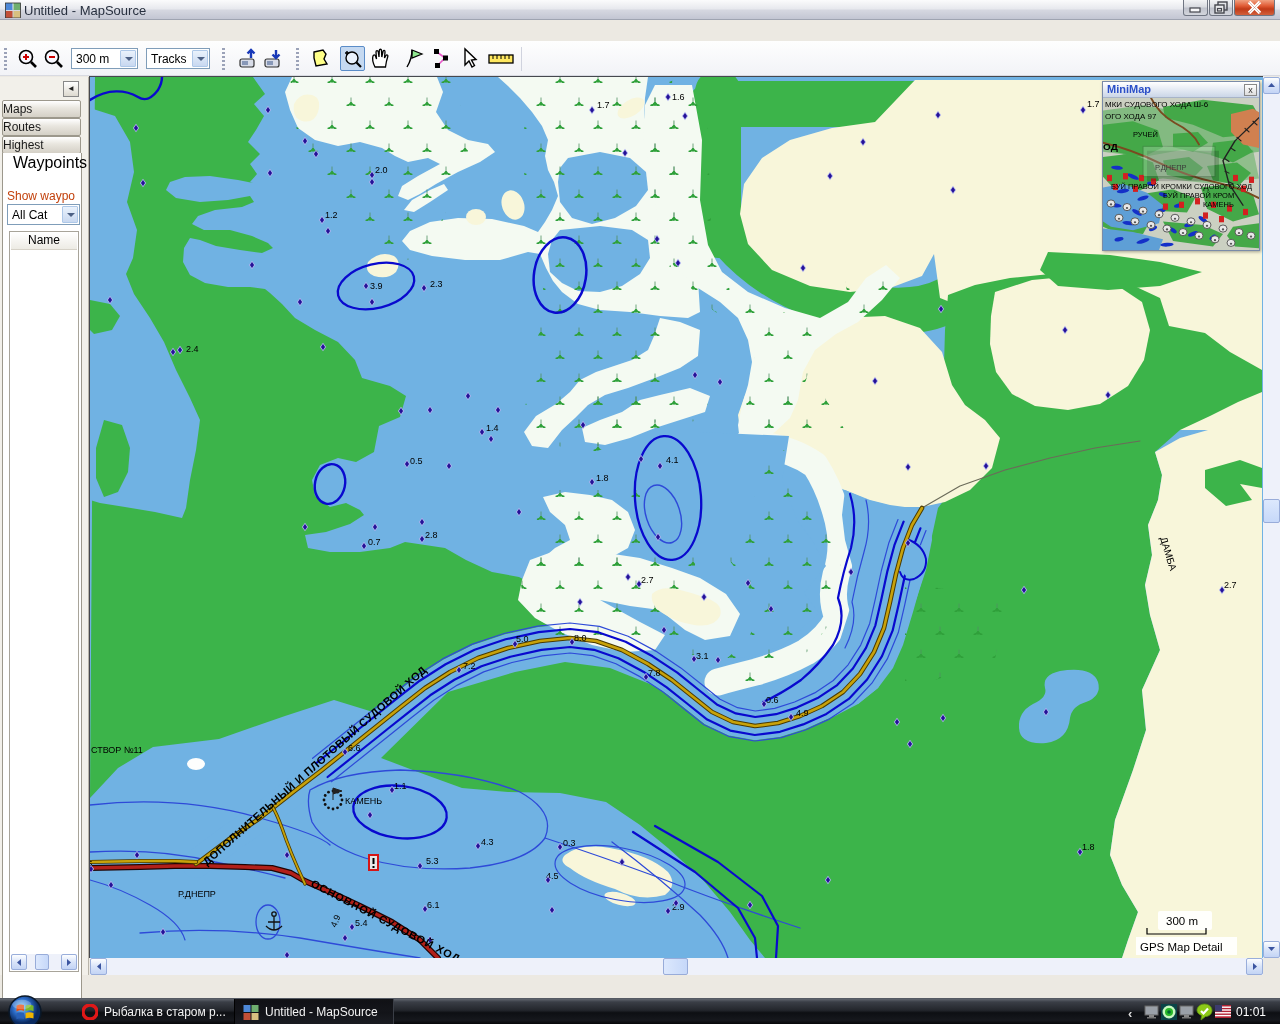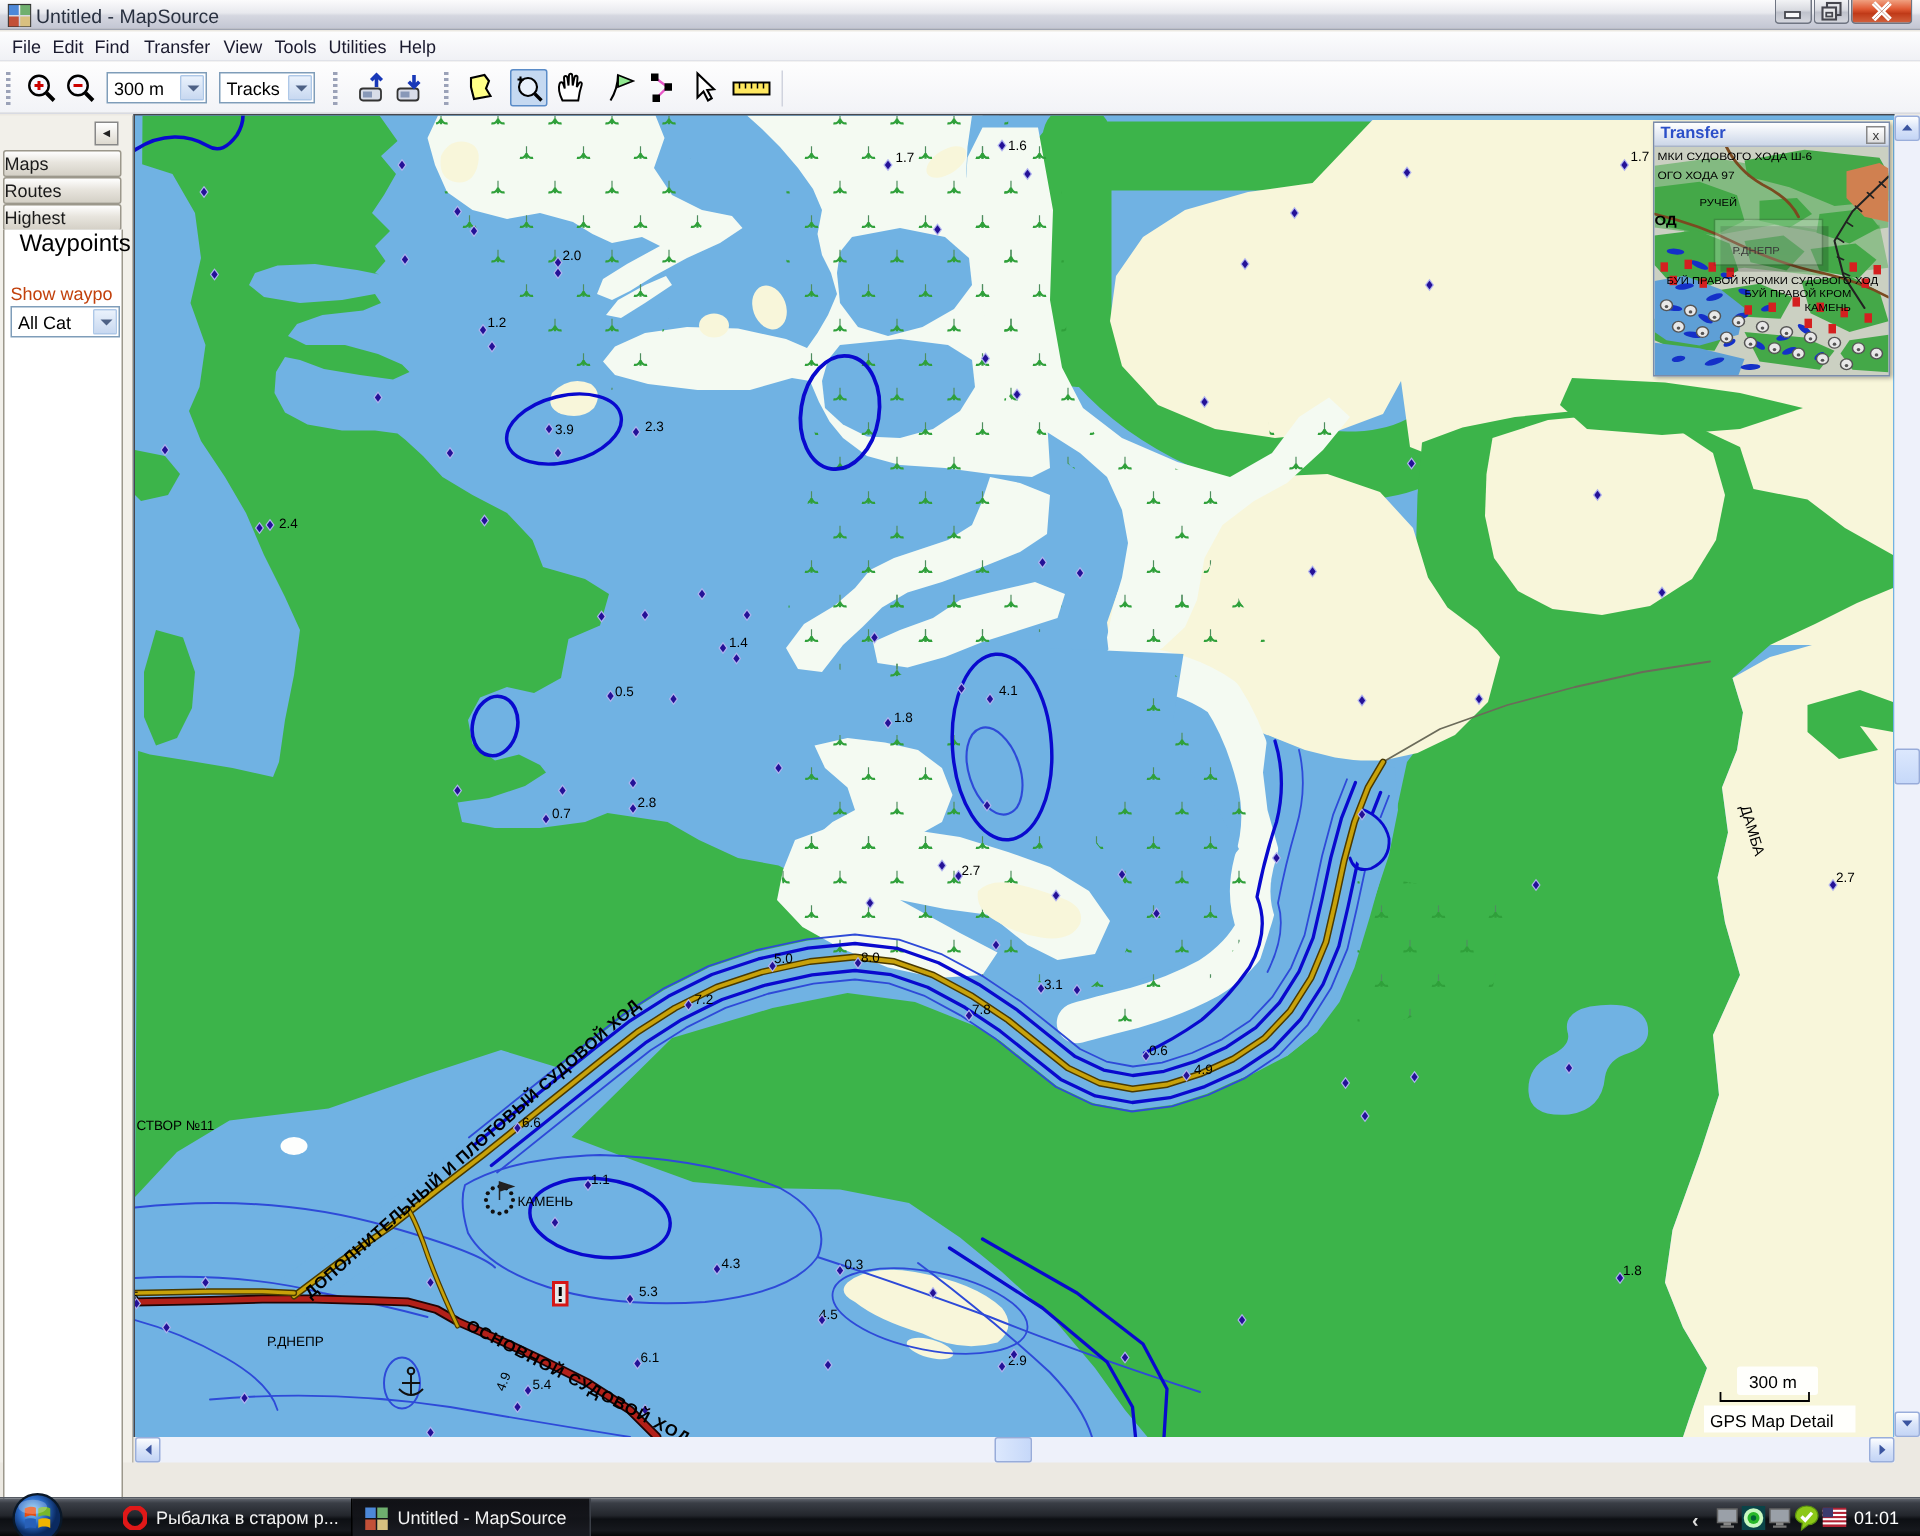--- a/index.html
+++ b/index.html
@@ -74,30 +74,20 @@
           <rect x="8" y="2" width="9" height="8" fill="none" stroke="#45464E" stroke-width="1.4"></rect>
           <rect x="5" y="5" width="9" height="8" fill="#E8E9EC" stroke="#45464E" stroke-width="1.4"></rect>
           <rect x="7.5" y="8.5" width="4" height="2.5" fill="none" stroke="#45464E" stroke-width="1.2"></rect>
         </svg></div>
  <div class="wbtn" id="bclose"><svg width="39" height="14" viewBox="0 0 39 14">
           <path d="M14,2 L19.5,7.5 L25,2 M14,13 L19.5,7.5 L25,13" stroke="#FFF" stroke-width="3.4" fill="none"></path>
           <path d="M14,2 L19.5,7.5 L25,2 M14,13 L19.5,7.5 L25,13" stroke="#802810" stroke-width="0.6" fill="none" opacity="0.5"></path>
         </svg></div>
 </div>
 
-<div id="menu">
- <span style="left:8px">File</span>
-      <span style="left:35px">Edit</span>
-      <span style="left:63px">Find</span>
- <span style="left:96px">Transfer</span>
-      <span style="left:149px">View</span>
-      <span style="left:183px">Tools</span>
- <span style="left:219px">Utilities</span>
-      <span style="left:266px">Help</span>
-</div>
 
 <div id="tbar">
  <div class="grip" style="left:4px"></div>
  <div class="tbtn" style="left:15px"><svg width="25" height="25" viewBox="0 0 25 25">
           <circle cx="11" cy="11" r="6.5" fill="#F8F8FF" stroke="#000" stroke-width="1.6"></circle>
           <path d="M16,16 L21,21" stroke="#000" stroke-width="2.6"></path>
           <path d="M11,8 L11,14 M8,11 L14,11" stroke="#C00" stroke-width="2"></path>
         </svg></div>
  <div class="tbtn" style="left:41px"><svg width="25" height="25" viewBox="0 0 25 25">
           <circle cx="11" cy="11" r="6.5" fill="#F8F8FF" stroke="#000" stroke-width="1.6"></circle>
@@ -160,20 +150,36 @@
  <div class="stab" style="top:23px">Maps</div>
  <div class="stab" style="top:41px">Routes</div>
  <div class="stab" style="top:59px">Highest</div>
  <div id="spage">
    <div style="position:absolute;left:10px;top:1px;font-size:16px;color:#000">Waypoints</div>
    <div style="position:absolute;left:4px;top:36px;font-size:12px;color:#c2410c;white-space:nowrap">Show waypo</div>
    <div class="combo" style="left:4px;top:51px;width:73px;position:absolute">
           <span class="cv">All Cat</span>
           <span class="ca"></span>
         </div>
+   <div style="position:absolute;left:6px;top:78px;width:70px;height:741px;border:1px solid #A8A49A;background:#FFF">
+     <div style="position:absolute;left:1px;top:1px;right:1px;height:17px;background:linear-gradient(#FEFEFE,#EDEBE4);border-bottom:1px solid #D6D2C8;font-size:12px;text-align:center;color:#000">Name</div>
+     <div style="position:absolute;left:1px;bottom:1px;right:1px;height:16px;background:#EEF1FA">
+       <div class="sbtn" style="left:0;top:0;width:16px;height:16px">
+              <svg width="6" height="7" viewBox="0 0 6 7">
+                <path d="M5,0 L1,3.5 L5,7Z" fill="#3B55A0"></path>
+              </svg>
+            </div>
+       <div class="sbtn" style="right:0;top:0;width:16px;height:16px">
+              <svg width="6" height="7" viewBox="0 0 6 7">
+                <path d="M1,0 L5,3.5 L1,7Z" fill="#3B55A0"></path>
+              </svg>
+            </div>
+       <div class="sthumb" style="left:24px;top:0;width:14px;height:16px"></div>
+     </div>
+   </div>
  </div>
 </div>
 
 <div id="map">
 <svg width="1172" height="881" viewBox="90 77 1172 881" xmlns="http://www.w3.org/2000/svg" style="position:absolute;left:0;top:0;display:block">
 <defs>
 <g id="tf">
             <path d="M0,-4.5 L0,0.5" fill="none" stroke="#4E8E5E" stroke-width="0.8"></path>
             <path d="M0,0 L0,3.8 M0,0.4 C-1,2.6 -2.8,3.6 -4.4,3.2 M0,0.4 C1,2.6 2.8,3.6 4.4,3.2" fill="none" stroke="#2FA03A" stroke-width="1.5"></path>
           </g>
@@ -439,21 +445,21 @@
 <rect x="1158" y="911" width="54" height="19" fill="#FFF" opacity="0.92" rx="2"></rect>
 <text x="1166" y="925" font-size="11.5" fill="#000">300 m</text>
 <path d="M1147,928 L1147,934 L1206,934 L1206,928" fill="none" stroke="#000" stroke-width="1.2"></path>
 <rect x="1136" y="937" width="101" height="18" fill="#FFF" opacity="0.92"></rect>
 <text x="1140" y="951" font-size="11.5" fill="#000">GPS Map Detail</text>
 </svg>
 </div>
 
 <div id="mmwin">
  <div id="mmtitle">
-        <span class="t">Transfer</span>
+        <span class="t">MiniMap</span>
         <div id="mmx">x</div>
       </div>
 <svg width="156" height="152" viewBox="0 0 156 170" preserveAspectRatio="none" xmlns="http://www.w3.org/2000/svg" style="position:absolute;left:0;top:16px;display:block">
 <rect width="156" height="170" fill="#CBD0C2"></rect>
 <polygon points="0,14 40,8 80,16 120,10 156,18 156,60 120,66 80,58 40,66 0,60" fill="#49A84C" opacity="0.55"></polygon>
 <polygon points="20,60 70,54 110,62 150,58 156,90 110,96 60,90 16,96" fill="#49A84C" opacity="0.45"></polygon>
 <polygon points="60.0,10.0 100.0,2.0 150.0,8.0 156.0,20.0 156.0,40.0 120.0,44.0 90.0,30.0 62.0,22.0" fill="#44A848"></polygon>
 <polygon points="0.0,30.0 30.0,26.0 55.0,36.0 60.0,55.0 40.0,66.0 10.0,60.0 0.0,50.0" fill="#44A848"></polygon>
 <polygon points="70.0,40.0 95.0,38.0 105.0,50.0 90.0,60.0 70.0,55.0" fill="#44A848"></polygon>
 <polygon points="110.0,50.0 140.0,46.0 150.0,60.0 130.0,72.0 108.0,64.0" fill="#44A848"></polygon>

